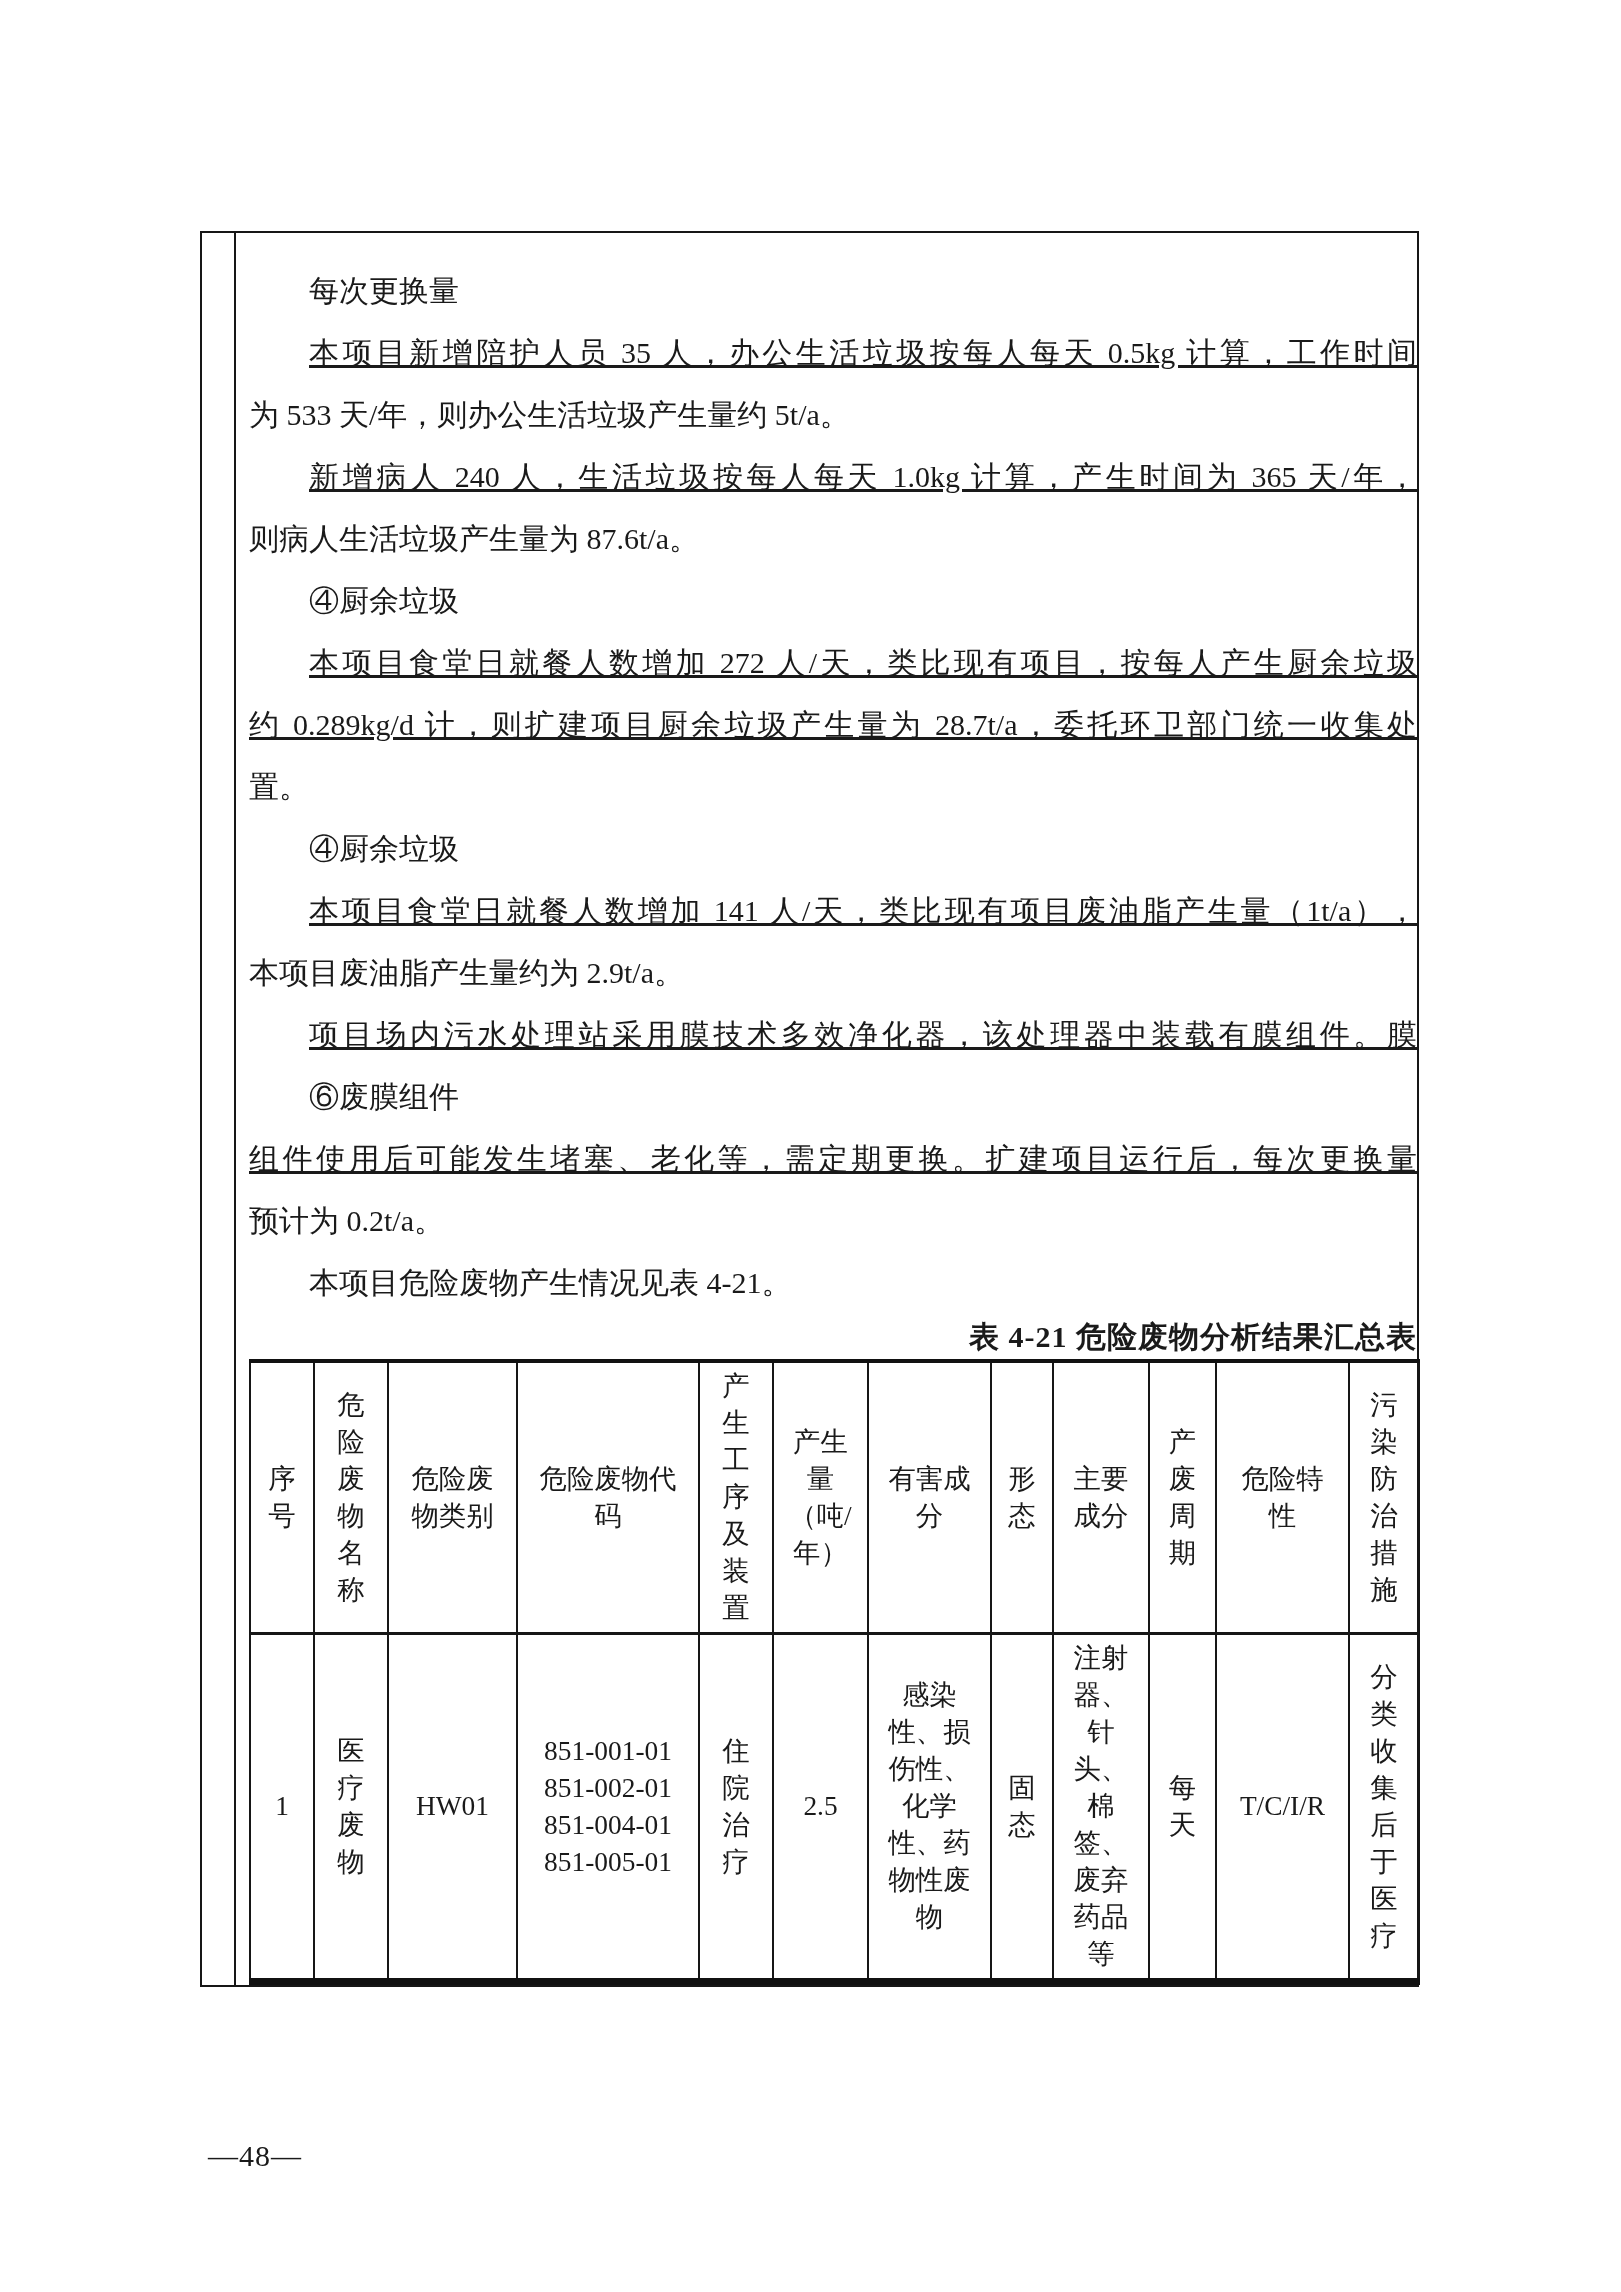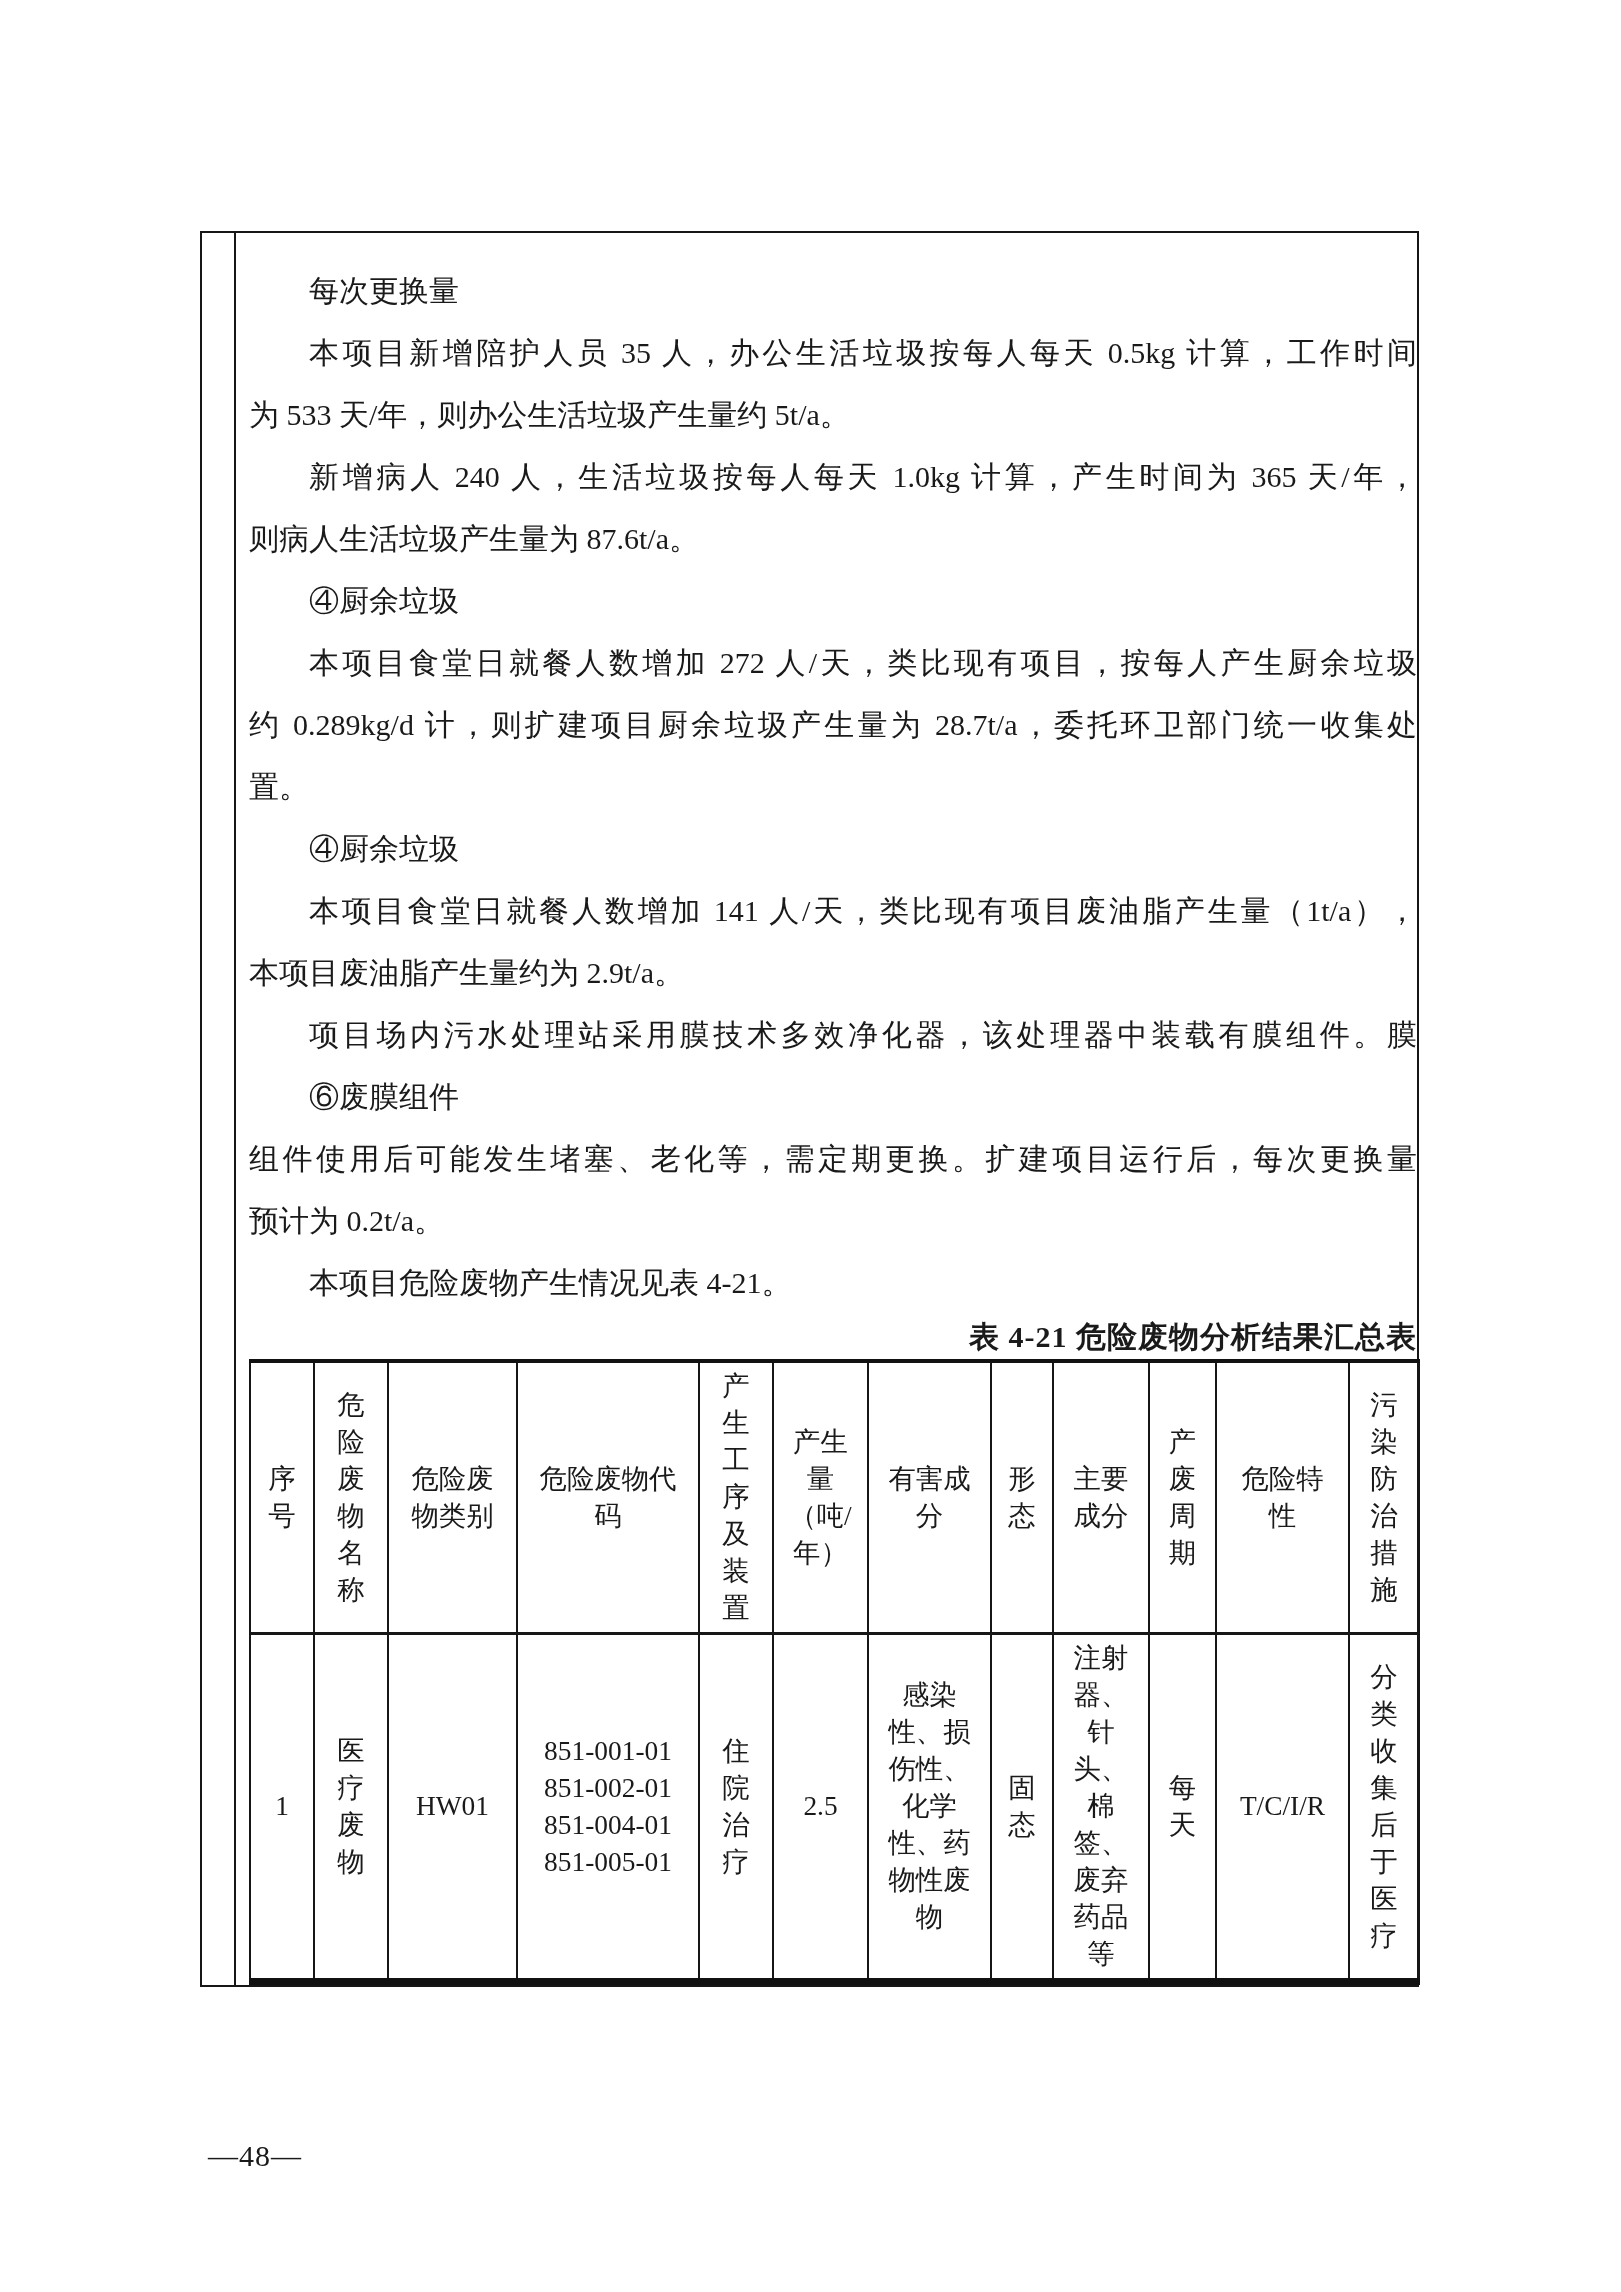--- a/index.html
+++ b/index.html
@@ -33,20 +33,21 @@
     line-height:62px;
     height:62px;
     white-space:nowrap;
     overflow:visible;
   }
   .ind{text-indent:2em;}
   .jl{
     white-space:normal;
     text-align:justify;
     text-align-last:justify;
+    text-decoration:underline;
   }
   .table-title{
     font-size:30px;
     font-weight:bold;
     text-align:right;
     line-height:45px;
     height:45px;
     letter-spacing:1px;
   }
   table.hw{

